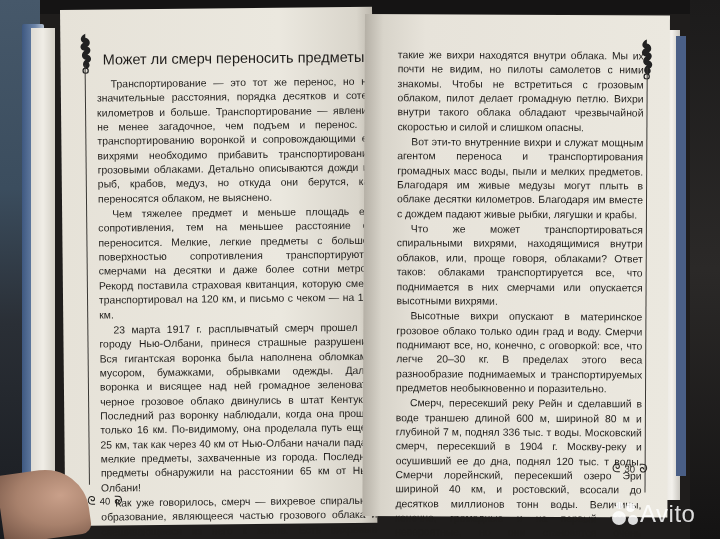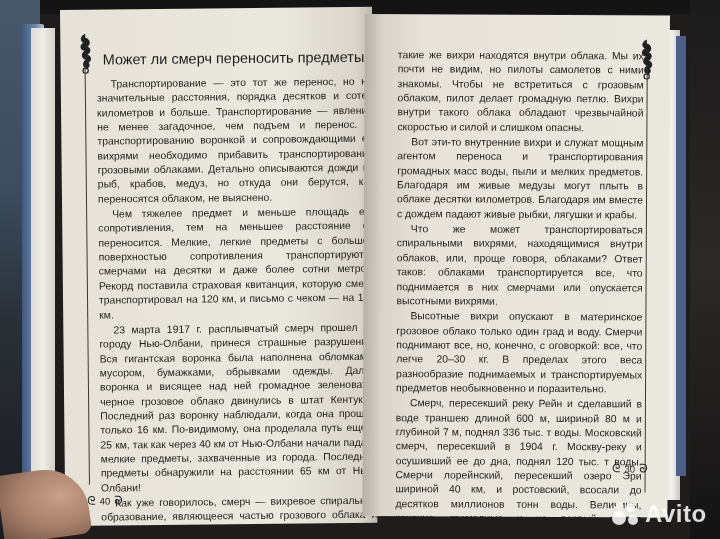--- a/index.html
+++ b/index.html
@@ -97,23 +97,23 @@
     .page-num-right { right: 20px; top: 446px; }
     .swirl { font-size: 12px; color: #1e1c1a; font-family: "DejaVu Sans", sans-serif; }
     .thumb {
       position: absolute; left: 0; top: 470px; width: 88px; height: 69px;
       background: radial-gradient(ellipse at 70% 40%, #c9a08a 0%, #a8816c 50%, #6d4e40 100%);
       border-radius: 0 44px 10px 0;
       transform: rotate(-8deg);
     }
     .watermark {
       position: absolute; left: 612px; top: 500px;
-      display: flex; align-items: center; gap: 5px;
+      display: flex; align-items: center; 
       color: rgba(255,255,255,0.85);
-      font-size: 24px; font-weight: bold;
+      font-size: 24px; font-weight: normal;
       letter-spacing: 0.5px;
     }
     .watermark-dots { position: relative; width: 28px; height: 26px; }
     .watermark-dots span {
       position: absolute; border-radius: 50%; background: rgba(255,255,255,0.85);
     }
   </style>
 </head>
 <body>
 

